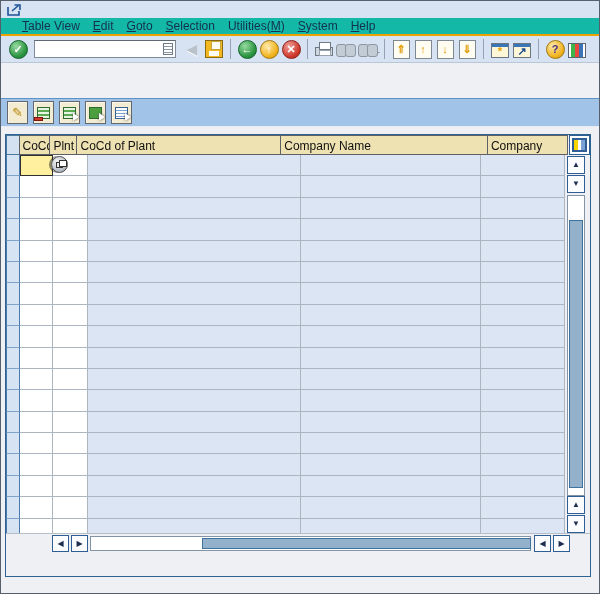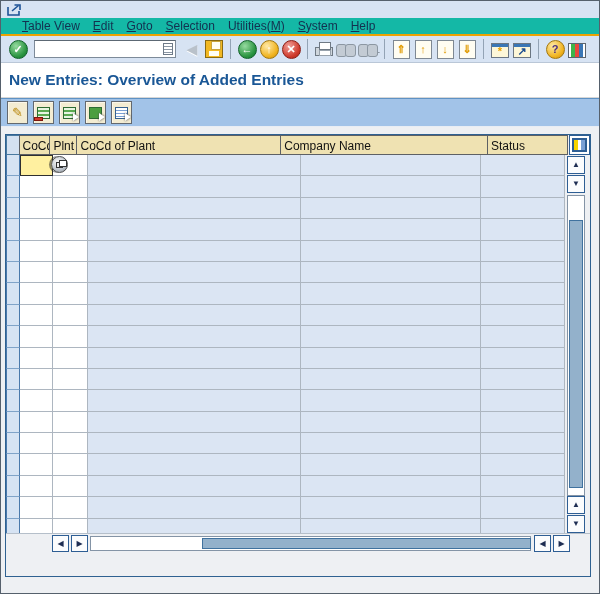--- a/index.html
+++ b/index.html
@@ -202,23 +202,20 @@
       </span>
     <span class="tb-sep"></span>
     <span class="tb-btn">
         <span class="icon-circle ylw" style="color:#4a2d7e;">?</span>
       </span>
     <span class="tb-btn">
         <span class="layouticon"></span>
       </span>
   </div>
 
-  <div class="title-band">
-    <span class="page-title">New Entries: Overview of Added Entries</span>
-  </div>
 
   <div class="app-toolbar">
     <span class="app-btn">
         <span class="pencil">✎</span>
       </span>
     <span class="app-btn">
         <span class="mini rows">
           <span class="redbar"></span>
         </span>
       </span>
@@ -241,21 +238,21 @@
 
   <div class="tablebox">
 
     <div class="theader">
       <div class="sel-h"></div>
 
       <div class="col-h" style="width: 33px;">CoCd</div>
         <div class="col-h" style="width: 29px;">Plnt</div>
         <div class="col-h" style="width: 213px;">CoCd of Plant</div>
         <div class="col-h" style="width: 216px;">Company Name</div>
-        <div class="col-h" style="width: 84px;">Status</div>
+        <div class="col-h" style="width: 84px;">Company</div>
         <div class="cfg-btn">
         <span class="cfg-glyph"></span>
       </div>
     </div>
 
     <div class="tbody">
       <div class="rows-col">
           <div class="trow">
             <div class="sel"></div>
             <div class="cell edit focus" style="width: 33px;"></div>

